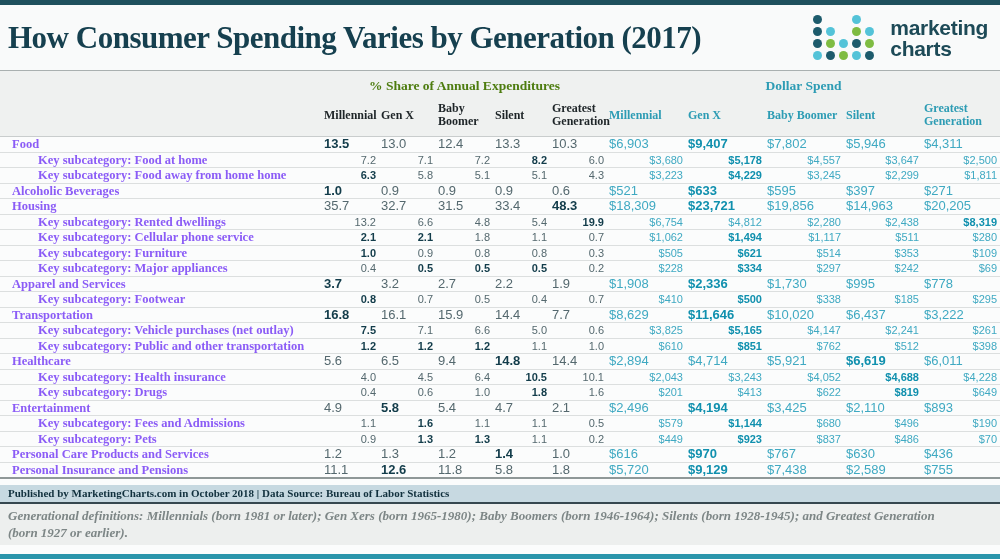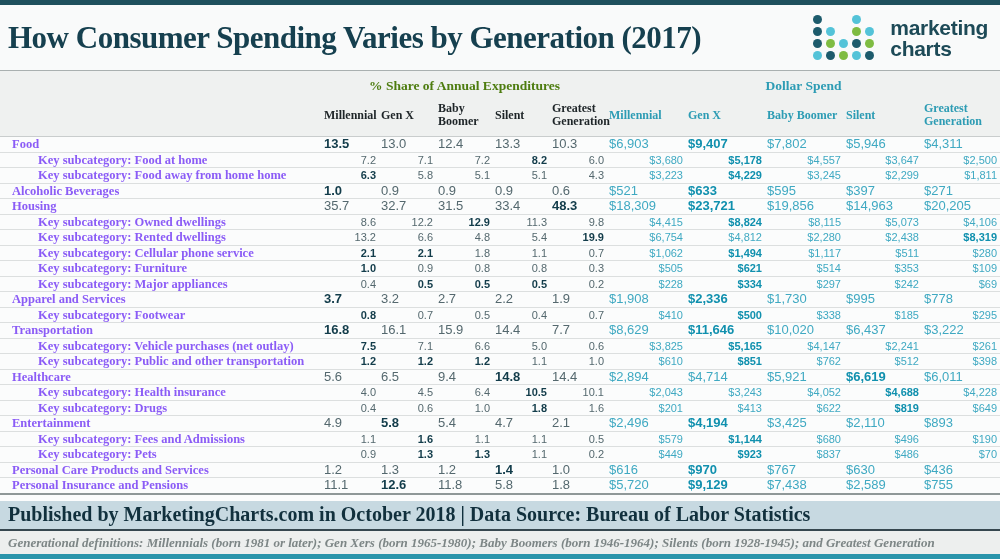--- a/index.html
+++ b/index.html
@@ -45,21 +45,21 @@
   td.dollar { color:#3fa9c2; }
   tr.category td.num { font-size:13px; text-align:left; padding-left:2px; }
   tr.subcategory td.num { font-size:11px; text-align:right; padding-right:3px; }
   td.share.bold { color:#123c4a; font-weight:bold; }
   td.dollar.bold { color:#1090ae; font-weight:bold; }
   tbody tr:last-child td { border-bottom:2px solid #8f9898; }
 
   .published {
     margin-top:6px; background:#c7d9e1; border-bottom:2px solid #36474f;
     padding:2px 0 3px 8px; font-family:"Liberation Serif", serif; font-weight:bold;
-    font-size:20px; color:#11303d;
+    font-size:11px; color:#11303d;
   }
   .definitions {
     background:#edefee; padding:3px 42px 4px 8px;
     font-family:"Liberation Serif", serif; font-style:italic; font-weight:bold;
     font-size:13px; line-height:17px; color:#7d8686;
   }
 </style>
 </head>
 <body>
 
@@ -192,33 +192,20 @@
           <td class="num share">31.5</td>
           <td class="num share">33.4</td>
           <td class="num share bold">48.3</td>
           <td class="num dollar">$18,309</td>
           <td class="num dollar bold">$23,721</td>
           <td class="num dollar">$19,856</td>
           <td class="num dollar">$14,963</td>
           <td class="num dollar">$20,205</td>
         </tr>
         <tr class="subcategory">
-          <td class="label">Key subcategory: Owned dwellings</td>
-          <td class="num share">8.6</td>
-          <td class="num share">12.2</td>
-          <td class="num share bold">12.9</td>
-          <td class="num share">11.3</td>
-          <td class="num share">9.8</td>
-          <td class="num dollar">$4,415</td>
-          <td class="num dollar bold">$8,824</td>
-          <td class="num dollar">$8,115</td>
-          <td class="num dollar">$5,073</td>
-          <td class="num dollar">$4,106</td>
-        </tr>
-        <tr class="subcategory">
           <td class="label">Key subcategory: Rented dwellings</td>
           <td class="num share">13.2</td>
           <td class="num share">6.6</td>
           <td class="num share">4.8</td>
           <td class="num share">5.4</td>
           <td class="num share bold">19.9</td>
           <td class="num dollar">$6,754</td>
           <td class="num dollar">$4,812</td>
           <td class="num dollar">$2,280</td>
           <td class="num dollar">$2,438</td>

